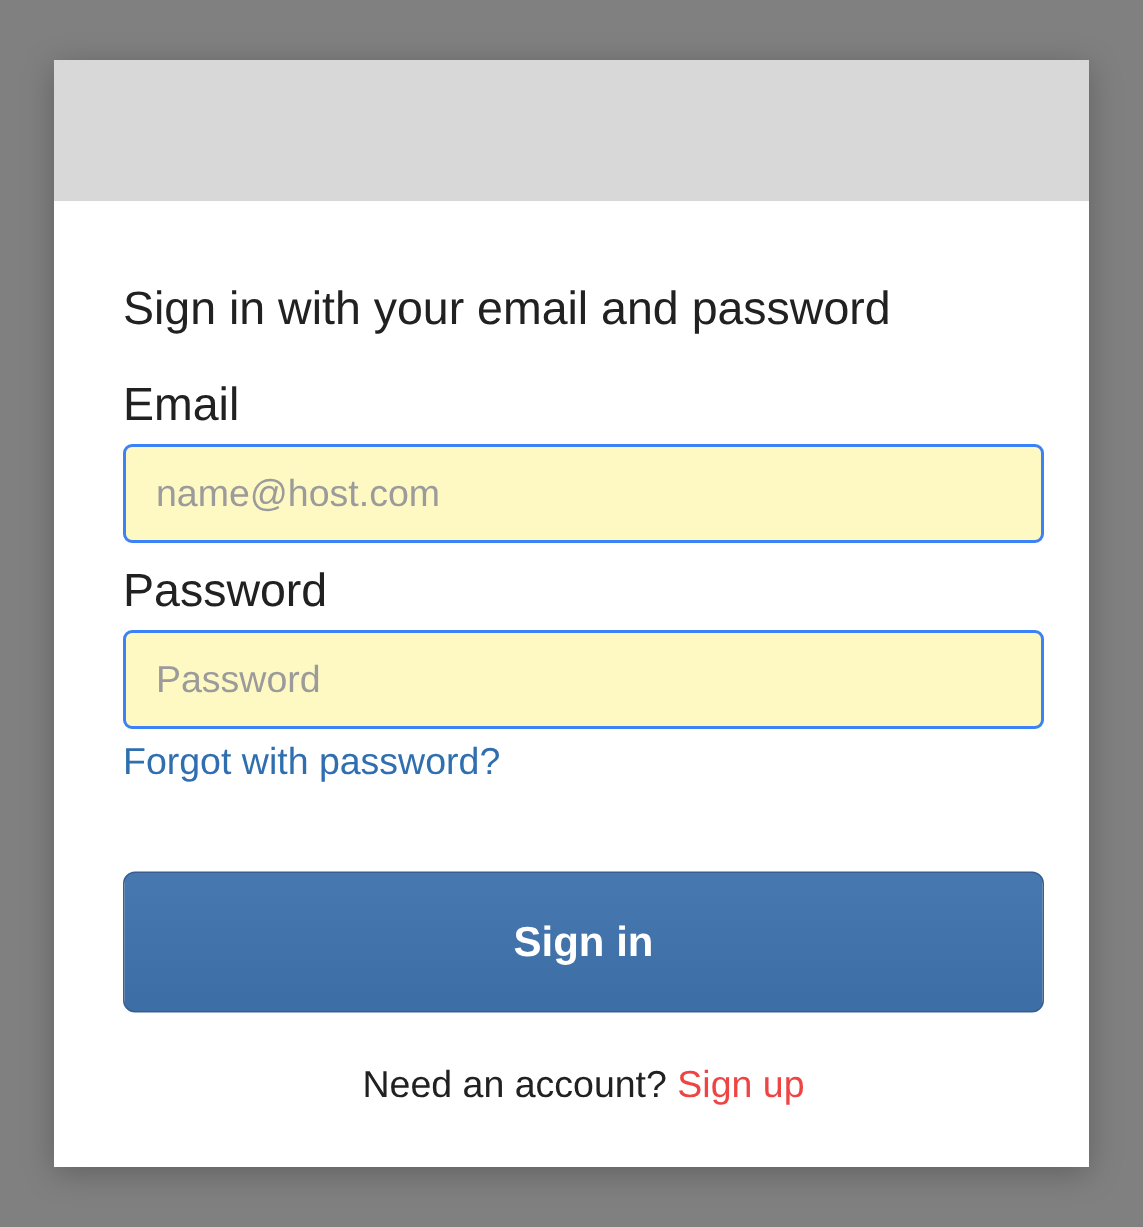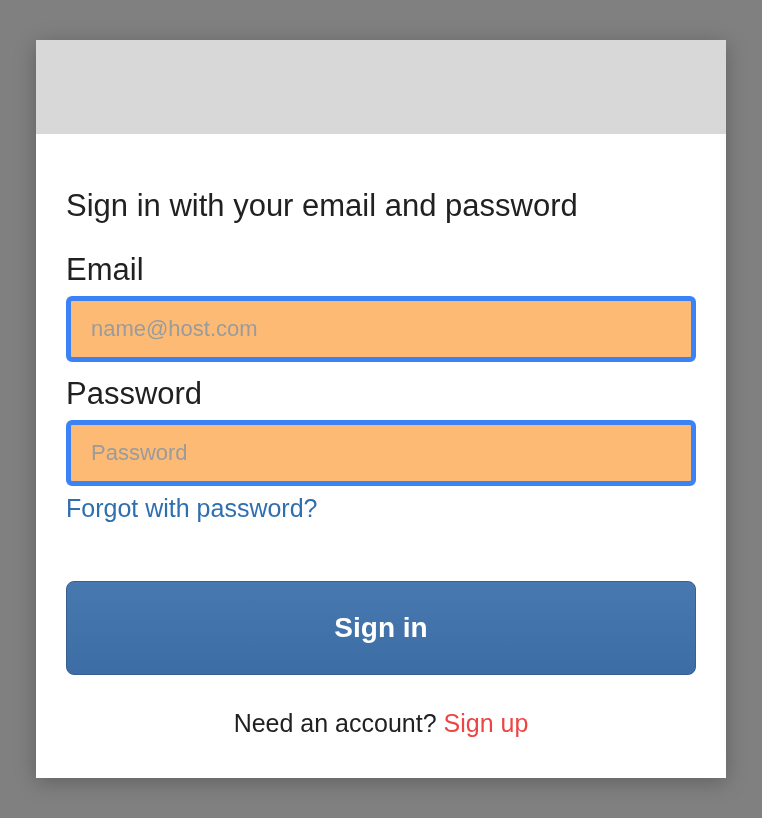--- a/index.html
+++ b/index.html
@@ -19,45 +19,45 @@
     .card {
       width: 690px;
       background: #ffffff;
       box-shadow: 0 4px 20px rgba(0,0,0,0.25);
     }
     .card-header {
       height: 94px;
       background: #d8d8d8;
     }
     .card-body {
-      padding: 32px 30px 40px 30px;
+      padding: 32px 30px 40px 46px;
       border-radius: 20px;
     }
     .title {
       font-size: 31px;
       color: #212121;
       font-weight: 400;
       margin-top: 22px;
       margin-bottom: 28px;
     }
     .field-label {
       font-size: 31px;
       color: #212121;
       font-weight: 400;
       margin-bottom: 8px;
       display: block;
     }
     .text-input {
       width: 100%;
       height: 66px;
-      border: 5px solid #3b82f6;
+      border: 2px solid #3b82f6;
       border-radius: 6px;
-      background: #fdba74;
+      background: #fef9c3;
       padding: 0 20px;
-      font-size: 22px;
+      font-size: 25px;
       font-family: inherit;
       color: #212121;
       outline: none;
     }
     .text-input::placeholder {
       color: #9b9b9b;
     }
     .field-group {
       margin-bottom: 14px;
     }

